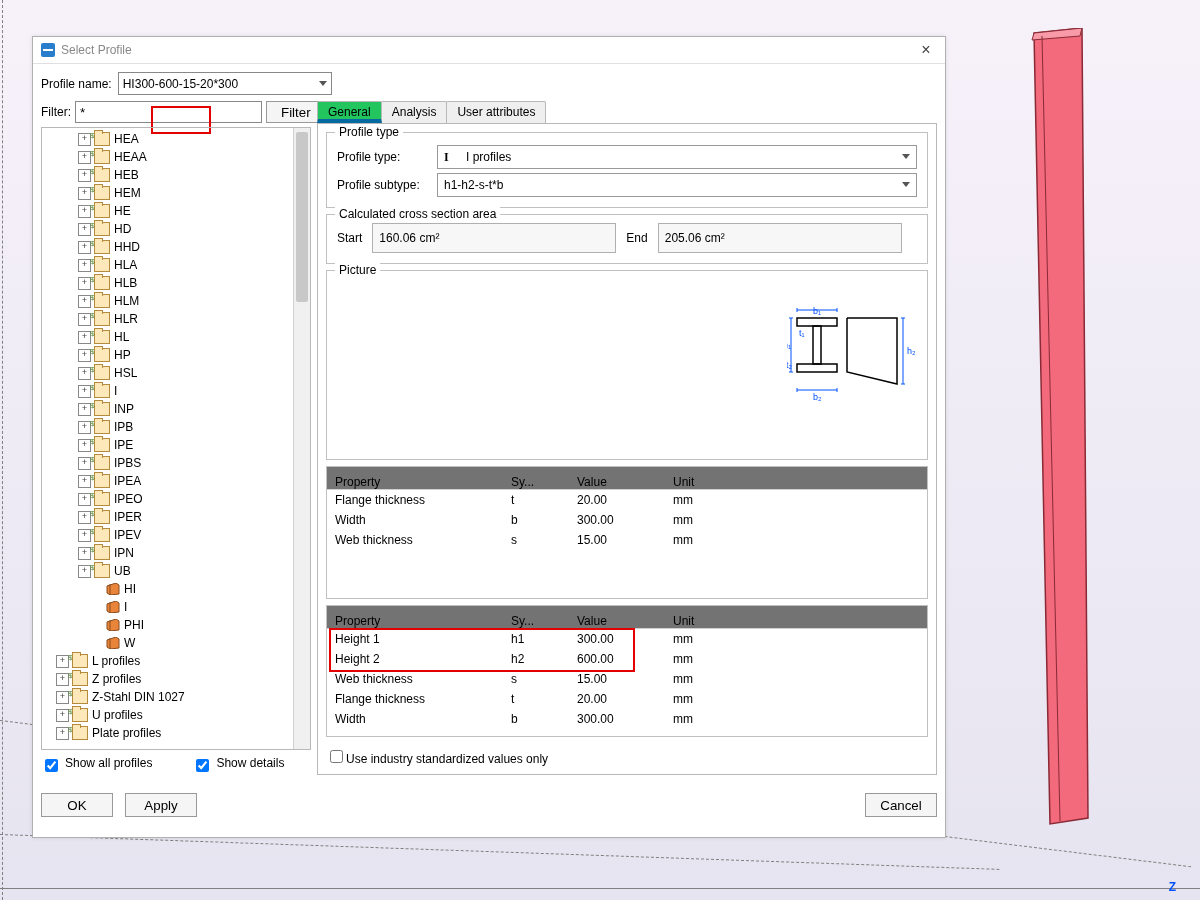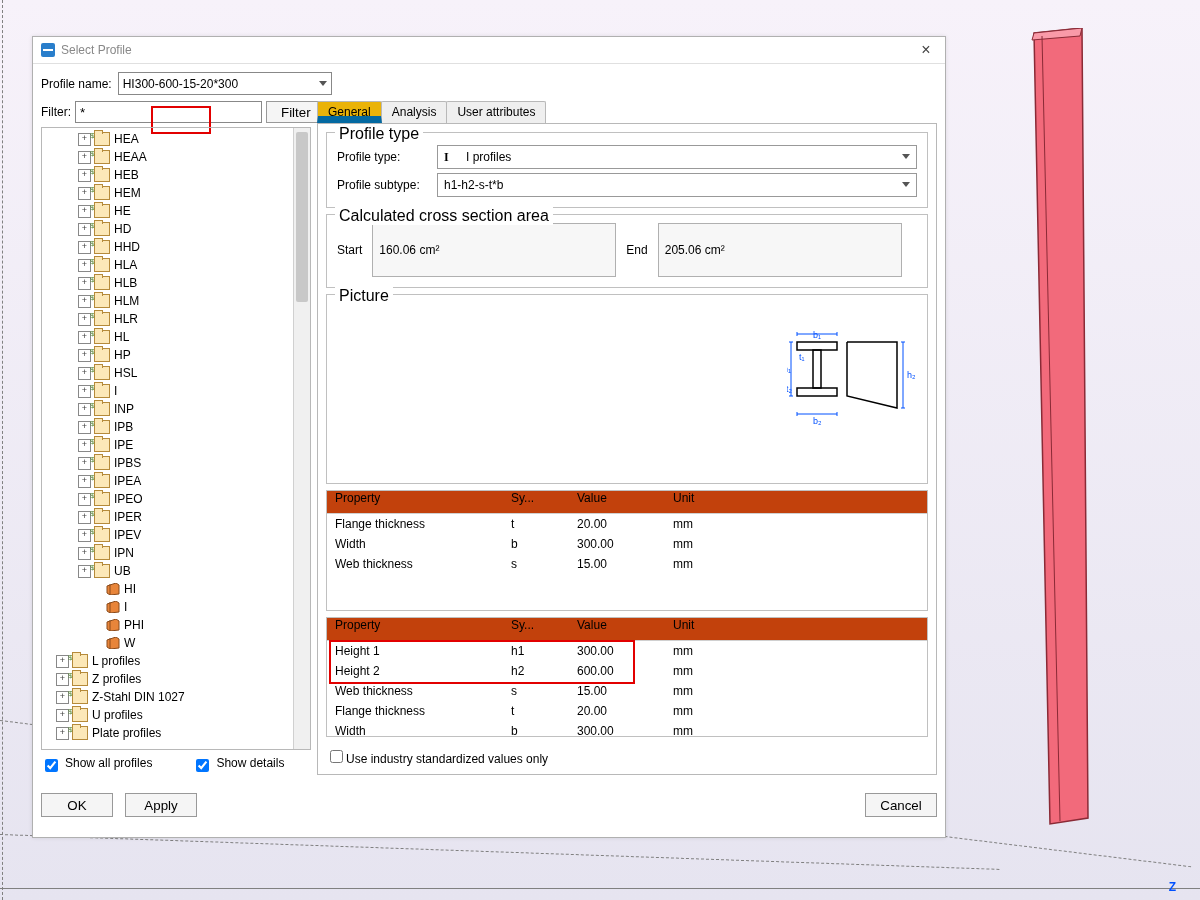--- a/index.html
+++ b/index.html
@@ -36,34 +36,34 @@
 .ico-folder::before{content:"$";position:absolute;top:-2px;left:-5px;font-size:8px;color:#5a8a3a}
 .ico-folder::after{content:"";position:absolute;left:-1px;right:-1px;top:-3px;height:3px;width:7px;background:#fce8b8;border:1px solid #b58a3a;border-bottom:none}
 .ico-beam{width:14px;height:12px;margin-right:4px;position:relative;flex-shrink:0}
 .ico-beam svg{width:14px;height:12px}
 .checks{display:flex;align-items:center;gap:40px;margin-top:6px}
 .checks label{display:flex;align-items:flex-start;gap:4px;cursor:pointer}
 input[type=checkbox]{width:13px;height:13px}
 .right{flex:1;display:flex;flex-direction:column;min-height:0}
 .tabs{display:flex;border-bottom:1px solid #b8b8b8;height:22px}
 .tab{padding:3px 10px 0 10px;border:1px solid #b8b8b8;border-bottom:none;margin-right:-1px;background:#efefef;cursor:pointer;border-radius:2px 2px 0 0}
-.tab.active{background:#eab308;border-bottom:7px solid #0369a1;position:relative;z-index:2}
+.tab.active{background:#22c55e;border-bottom:4px solid #0369a1;position:relative;z-index:2}
 .panel{flex:1;border:1px solid #b8b8b8;border-top:none;padding:8px;display:flex;flex-direction:column;gap:6px;min-height:0}
 .group{border:1px solid #c0c0c0;padding:8px 10px 10px 10px;position:relative}
-.group>.gt{position:absolute;top:-8px;left:8px;background:#fff;padding:0 4px;font-size:16px}
+.group>.gt{position:absolute;top:-8px;left:8px;background:#fff;padding:0 4px;font-size:12px}
 .frow{display:flex;align-items:center;margin-top:4px}
 .frow .flbl{width:100px}
 .sel{flex:1;height:22px;border:1px solid #999;background:#fff;display:flex;align-items:center;padding:0 18px 0 6px;position:relative}
 .sel .arr{position:absolute;right:6px;top:8px;width:0;height:0;border-left:4px solid transparent;border-right:4px solid transparent;border-top:5px solid #555}
 .sel .iico{width:16px;margin-right:6px;font-weight:bold;font-family:serif}
 .calc .vals{display:flex;align-items:center;gap:10px;margin-top:0}
-.ro{height:20px;border:1px solid #b0b0b0;background:#f7f7f7;padding:16px 6px;display:flex;align-items:center}
+.ro{height:20px;border:1px solid #b0b0b0;background:#f7f7f7;padding:4px 6px;display:flex;align-items:center}
 .pic{height:150px;display:flex;align-items:center;justify-content:flex-end}
 .tbl{border:1px solid #c0c0c0;flex:1;min-height:0;overflow:hidden;position:relative}
-.thead{display:flex;background:#c2410c;border-bottom:1px solid #d0d0d0;height:22px;align-items:flex-start}
+.thead{display:flex;background:#737373;border-bottom:1px solid #d0d0d0;height:22px;align-items:flex-end}
 .thead>div,.trow>div{padding:0 8px}
 .c1{width:160px}.c2{width:50px}.c3{width:80px}.c4{width:60px}
 .trow{display:flex;height:20px;align-items:center}
 .std-row{display:flex;align-items:center;gap:6px;padding-top:4px}
 .footer{display:flex;padding:10px 8px 20px 8px;gap:12px}
 .footer .spacer{flex:1}
 .btn2{width:72px;height:24px;border:1px solid #999;background:#f5f5f5;cursor:pointer}
 
 .bgline{position:absolute;border-top:1px dashed #808080;transform-origin:left center}
 </style>

